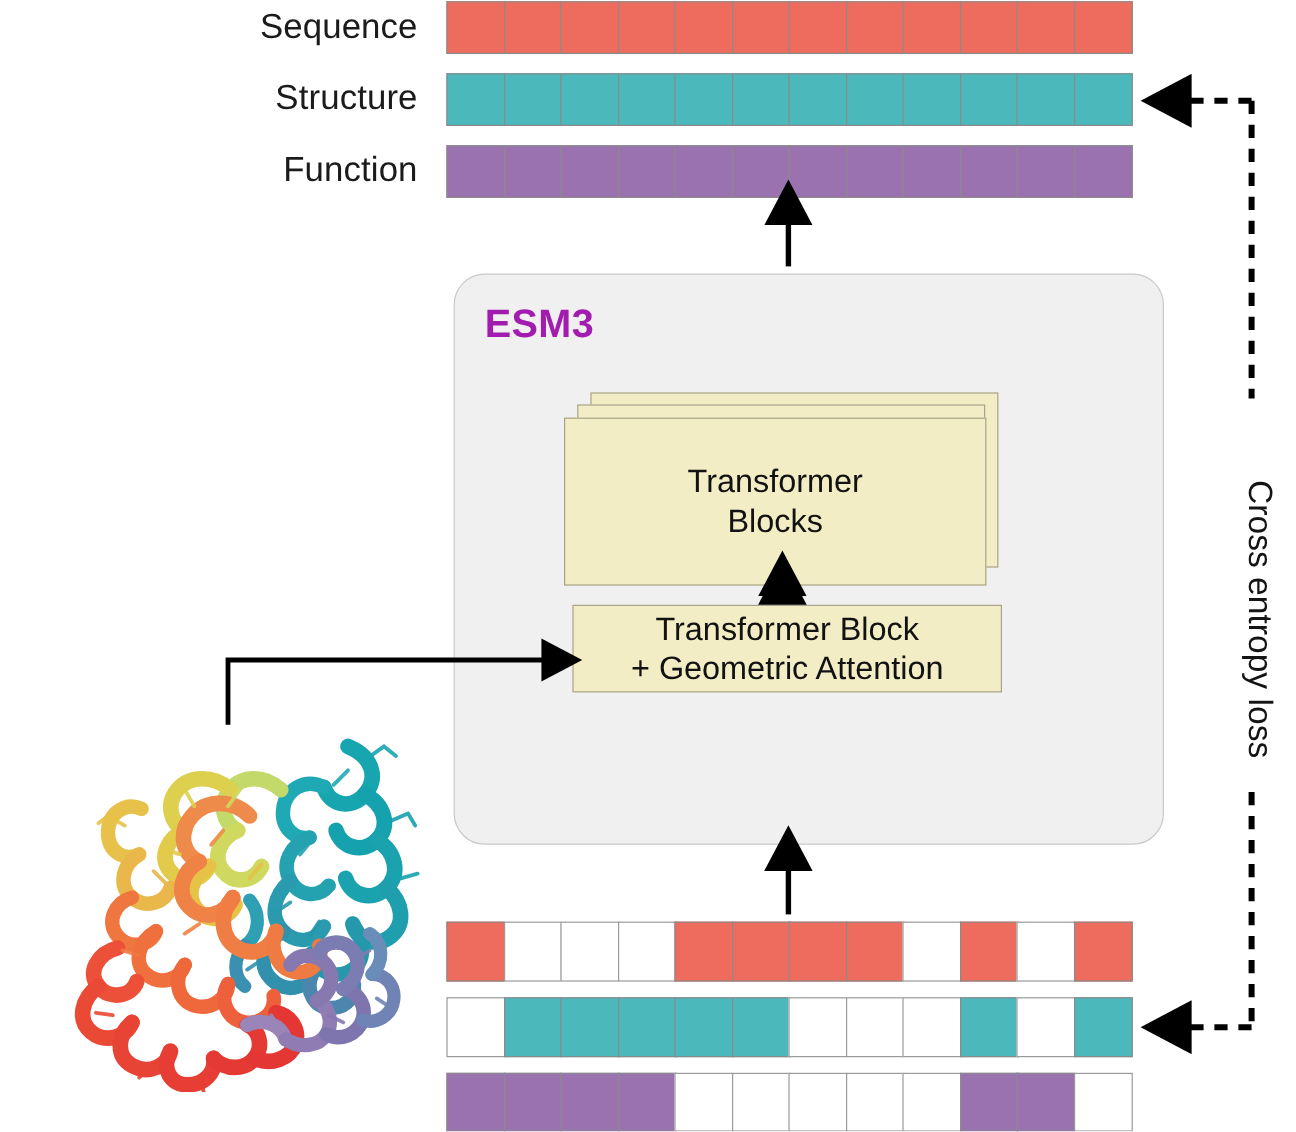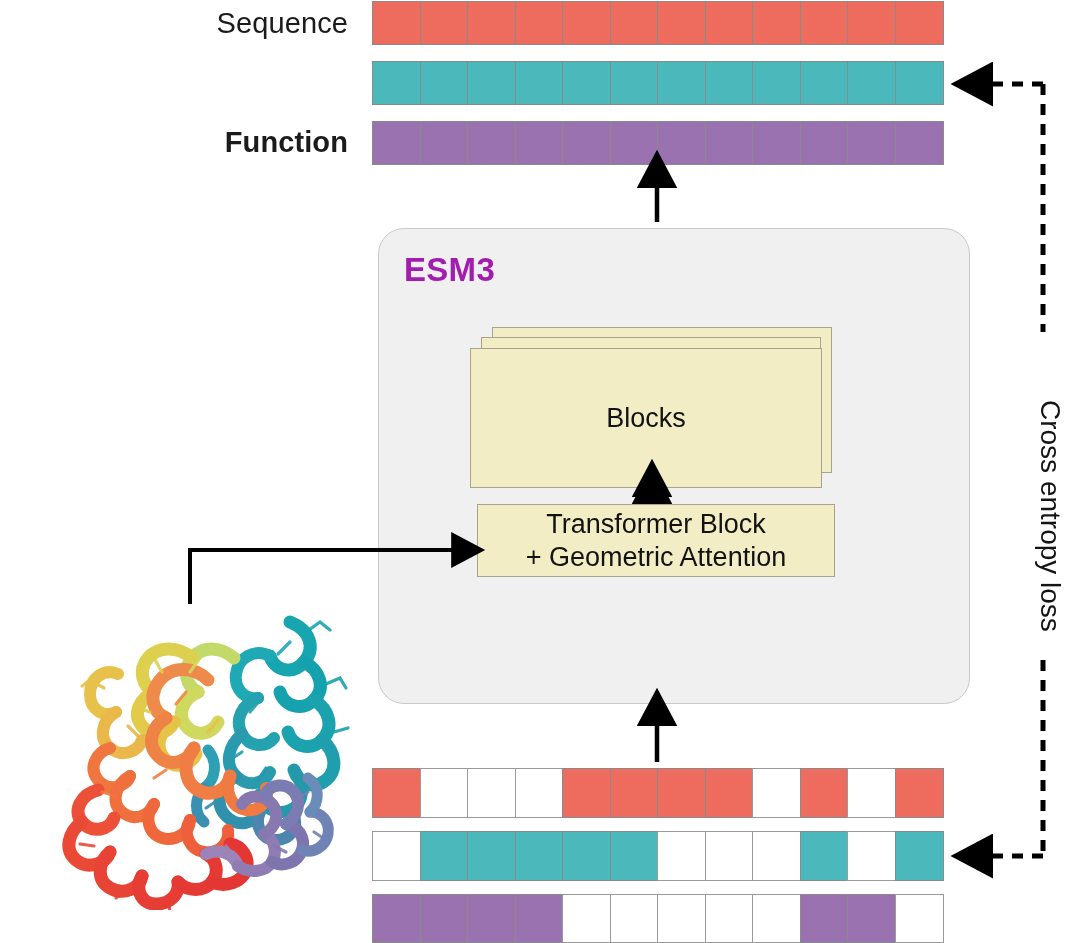--- a/index.html
+++ b/index.html
@@ -130,22 +130,25 @@
   }
 </style>
 </head>
 <body>
 
 <div id="canvas">
 
   <div class="label-wrap" style="top:0px;">
     <span class="row-label" style="position:static;text-align:center;">Sequence</span>
   </div>
+  <div class="label-wrap" style="top:59px;">
+    <span class="row-label" style="position:static;">Structure</span>
+  </div>
   <div class="label-wrap" style="top:119px;">
-    <span class="row-label" style="position:static;font-weight:bold;">Function</span>
+    <span class="row-label" style="position:static;">Function</span>
   </div>
 
   <div class="track" id="out-track-0" style="left:372px; top:1px; width:572px; height:44px;">
       <div class="cell" style="background: rgb(238, 108, 94);"></div>
       <div class="cell" style="background: rgb(238, 108, 94);"></div>
       <div class="cell" style="background: rgb(238, 108, 94);"></div>
       <div class="cell" style="background: rgb(238, 108, 94);"></div>
       <div class="cell" style="background: rgb(238, 108, 94);"></div>
       <div class="cell" style="background: rgb(238, 108, 94);"></div>
       <div class="cell" style="background: rgb(238, 108, 94);"></div>
@@ -184,20 +187,21 @@
       <div class="cell" style="background: rgb(155, 114, 176);"></div>
     </div>
 
   <div id="esm3-box"></div>
   <div id="esm3-title">ESM3</div>
 
   <div class="ycard" style="left:492px; top:327px; width:340px; height:146px;"></div>
   <div class="ycard" style="left:481px; top:337px; width:340px; height:146px;"></div>
   <div class="ycard flexc" style="left:470px; top:348px; width:352px; height:140px;">
     <div class="ycard-text">
+      <div>Transformer</div>
       <div>Blocks</div>
     </div>
   </div>
 
   <div class="ycard flexc" style="left:477px; top:504px; width:358px; height:73px;">
     <div class="ycard-text">
       <div>Transformer Block</div>
       <div>+ Geometric Attention</div>
     </div>
   </div>

